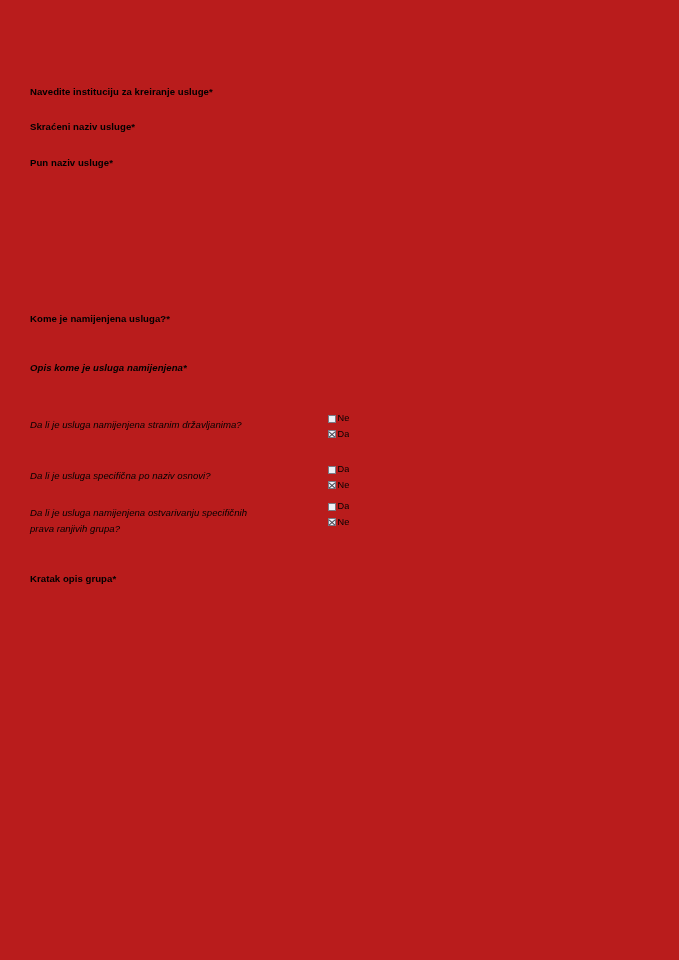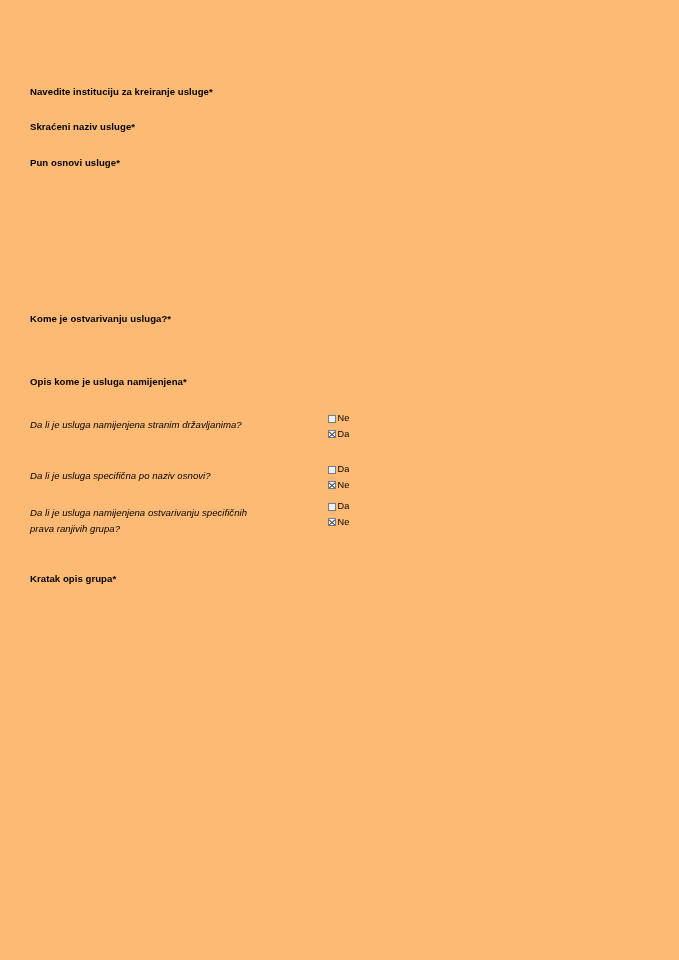--- a/index.html
+++ b/index.html
@@ -17,21 +17,21 @@
     -webkit-font-smoothing: antialiased;
   }
 
   
   .page {
     position: absolute;
     left: 0;
     top: 0;
     width: 679px;
     height: 960px;
-    background: #fdba74;
+    background: #b91c1c;
   }
 
   
   .content-clip {
     position: absolute;
     left: 0;
     top: 0;
     width: 349px;
     height: 960px;
     overflow: hidden;
@@ -114,25 +114,25 @@
 </head>
 <body>
 
 <div class="page">
   <div class="content-clip">
 
     <div class="heading" style="top:86px;">Navedite instituciju za kreiranje usluge*</div>
 
     <div class="heading" style="top:121px;">Skraćeni naziv usluge*</div>
 
-    <div class="heading" style="top:157px;">Pun osnovi usluge*</div>
+    <div class="heading" style="top:157px;">Pun naziv usluge*</div>
 
-    <div class="heading" style="top:313px;">Kome je ostvarivanju usluga?*</div>
+    <div class="heading" style="top:313px;">Kome je namijenjena usluga?*</div>
 
-    <div class="heading" style="top:376px;">Opis kome je usluga namijenjena*</div>
+    <div class="heading" style="top:362px;font-style:italic;">Opis kome je usluga namijenjena*</div>
 
     <div class="heading" style="top:573px;">Kratak opis grupa*</div>
 
     <div class="question-row" style="top:417px;">
       <div class="q-text">Da li je usluga namijenjena stranim državljanima?</div>
       <div class="cb-group">
         <div class="cb-line">
           <span class="checkbox"></span><span class="cb-label">Ne</span>
         </div>
         <div class="cb-line">

